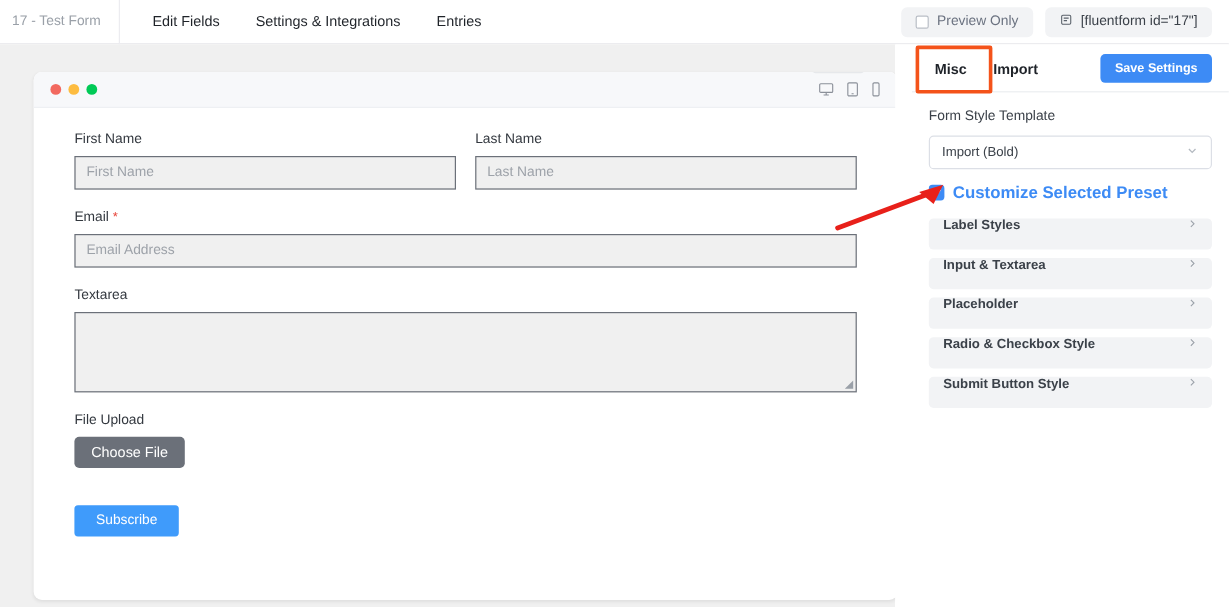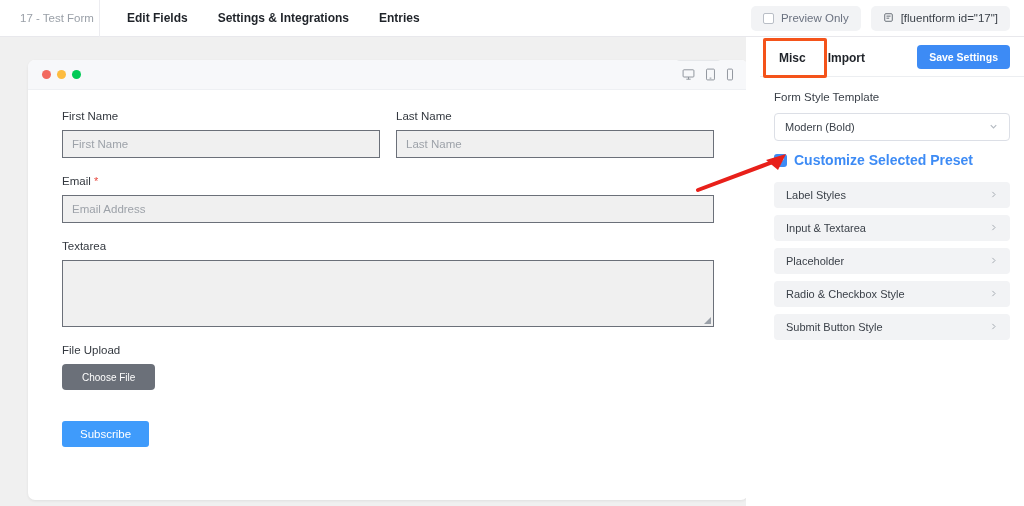--- a/index.html
+++ b/index.html
@@ -11,29 +11,29 @@
   }
 
   
   .topbar {
     position: absolute; left: 0; top: 0; width: 1024px; height: 37px;
     background: #ffffff;
     border-bottom: 1px solid #e8e8ec;
     display: flex; align-items: center;
   }
   .form-title {
-    width: 100px; height: 37px; padding-left: 20px;
+    width: 100px; height: 37px; padding-left: 10px;
     display: flex; align-items: center;
     font-size: 11.5px; color: #9aa0a8;
     border-right: 1px solid #ececf0;
     white-space: nowrap;
   }
   .nav-tabs { display: flex; align-items: center; height: 37px; padding-left: 12px; }
   .nav-tab {
-    font-size: 12px; font-weight: bold; color: #1f2329;
+    font-size: 12px; font-weight: normal; color: #1f2329;
     padding: 0 15px; height: 37px; line-height: 37px; cursor: pointer;
     white-space: nowrap;
   }
   .topbar-right {
     margin-left: auto; display: flex; align-items: center; gap: 10px;
     padding-right: 14px;
   }
   .preview-pill {
     display: flex; align-items: center; gap: 7px;
     background: #f2f3f5; border-radius: 5px;
@@ -106,21 +106,21 @@
   }
   .ftextarea::after {
     content: ""; position: absolute; right: 2px; bottom: 2px;
     width: 0; height: 0;
     border-left: 7px solid transparent;
     border-bottom: 7px solid #9aa0a8;
   }
   .choose-file {
     display: inline-flex; align-items: center; justify-content: center;
     background: #6b7079; color: #ffffff;
-    font-size: 10px; height: 26px; padding: 0 20px;
+    font-size: 12px; height: 26px; padding: 0 14px;
     border-radius: 4px; cursor: pointer;
   }
   .subscribe-btn {
     display: inline-flex; align-items: center; justify-content: center;
     background: #3f9bfb; color: #ffffff;
     font-size: 11.5px; height: 26px; padding: 12px 18px;
     border-radius: 3px; cursor: pointer; margin-top: 14px;
   }
 
   
@@ -172,22 +172,22 @@
   }
   .check-box-on {
     width: 13px; height: 13px; border-radius: 3px; background: #3d8bf5;
     display: flex; align-items: center; justify-content: center;
     flex: 0 0 auto;
   }
   .check-label { font-size: 14px; font-weight: bold; color: #3d8bf5; }
   .accordion { margin-top: 14px; display: flex; flex-direction: column; gap: 7px; }
   .acc-item {
     height: 26px; background: #f2f3f5; border-radius: 4px;
-    display: flex; align-items: center; padding: 0 12px;
-    font-size: 11px; color: #3b4149; cursor: pointer;
+    display: flex; padding: 0 12px;
+    font-size: 11px; color: #3b4149; cursor: pointer; font-weight: bold;
   }
   .acc-item .chev { margin-left: auto; }
 
   
   .arrow-svg {
     position: absolute; left: 690px; top: 150px;
     width: 110px; height: 50px; pointer-events: none; z-index: 50;
   }
 </style>
 </head>
@@ -299,21 +299,21 @@
     <div class="stab">Misc</div>
     <div class="stab">Import</div>
     <div class="save-btn">Save Settings</div>
     <div class="highlight-box"></div>
   </div>
 
   <div class="settings-body">
     <div class="section-title">Form Style Template</div>
 
     <div class="select-box">
-      <span>Modern (Bold)</span>
+      <span>Import (Bold)</span>
       <span class="chev">
         <svg width="11" height="11" viewBox="0 0 12 12" fill="none" stroke="#b4bac1" stroke-width="1.2">
           <polyline points="3,4.6 6,7.6 9,4.6"></polyline>
         </svg>
       </span>
     </div>
 
     <div class="check-row">
       <span class="check-box-on">
         <svg width="9" height="9" viewBox="0 0 12 12" fill="none" stroke="#ffffff" stroke-width="2" stroke-linecap="round" stroke-linejoin="round">

